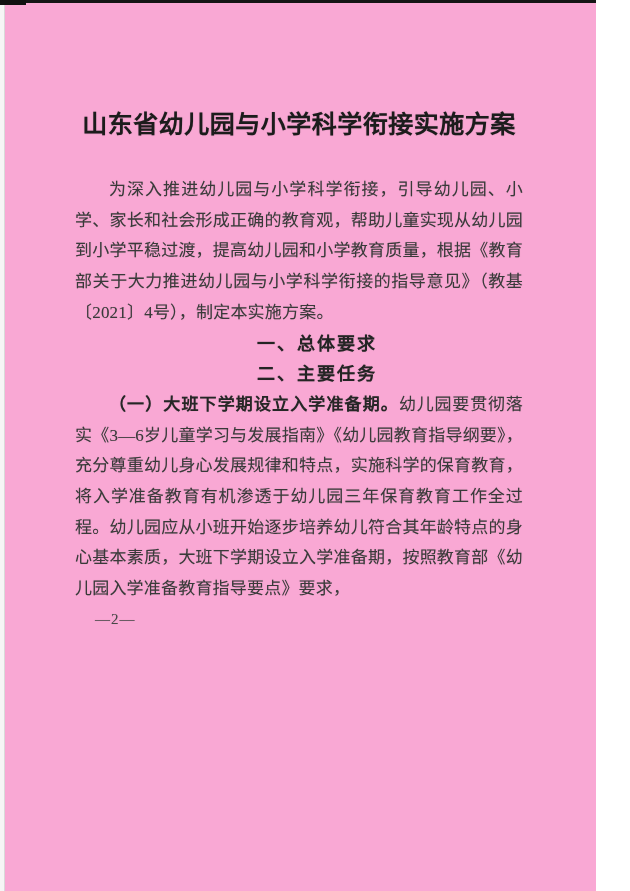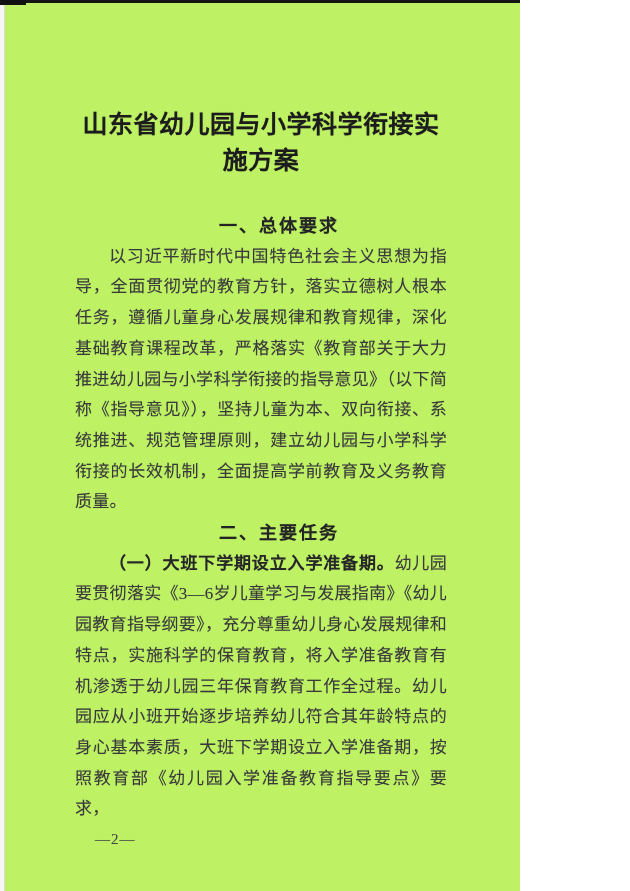--- a/index.html
+++ b/index.html
@@ -7,23 +7,23 @@
   html, body {
     width: 630px;
     height: 891px;
     background: #ffffff;
     overflow: hidden;
     font-family: "Liberation Serif", "DejaVu Serif", serif;
   }
 
   .page {
     position: relative;
-    width: 520px;
+    width: 596px;
     height: 891px;
-    background: #bef264;
+    background: #f9a8d4;
   }
 
   
   .scan-top-bar {
     position: absolute;
     top: 0; left: 0; right: 0;
     height: 3px;
     background: #151515;
     z-index: 3;
   }
@@ -106,24 +106,24 @@
 </head>
 <body>
 
 <div class="page">
   <div class="scan-top-bar"></div>
   <div class="scan-left-edge"></div>
 
   <div class="content">
     <h1 class="doc-title">山东省幼儿园与小学科学衔接实施方案</h1>
 
+    <p class="body-para indent">为深入推进幼儿园与小学科学衔接，引导幼儿园、小学、家长和社会形成正确的教育观，帮助儿童实现从幼儿园到小学平稳过渡，提高幼儿园和小学教育质量，根据《教育部关于大力推进幼儿园与小学科学衔接的指导意见》（教基〔2021〕4号），制定本实施方案。</p>
 
     <h2 class="section-heading">一、总体要求</h2>
 
-    <p class="body-para indent">以习近平新时代中国特色社会主义思想为指导，全面贯彻党的教育方针，落实立德树人根本任务，遵循儿童身心发展规律和教育规律，深化基础教育课程改革，严格落实《教育部关于大力推进幼儿园与小学科学衔接的指导意见》（以下简称《指导意见》），坚持儿童为本、双向衔接、系统推进、规范管理原则，建立幼儿园与小学科学衔接的长效机制，全面提高学前教育及义务教育质量。</p>
 
     <h2 class="section-heading">二、主要任务</h2>
 
     <p class="body-para indent"><span class="lead-bold">（一）大班下学期设立入学准备期。</span><span>幼儿园要贯彻落实《3—6岁儿童学习与发展指南》《幼儿园教育指导纲要》，充分尊重幼儿身心发展规律和特点，实施科学的保育教育，将入学准备教育有机渗透于幼儿园三年保育教育工作全过程。幼儿园应从小班开始逐步培养幼儿符合其年龄特点的身心基本素质，大班下学期设立入学准备期，按照教育部《幼儿园入学准备教育指导要点》要求，</span></p>
 
     <div class="page-number">—2—</div>
   </div>
 </div>
 
 </body></html>

